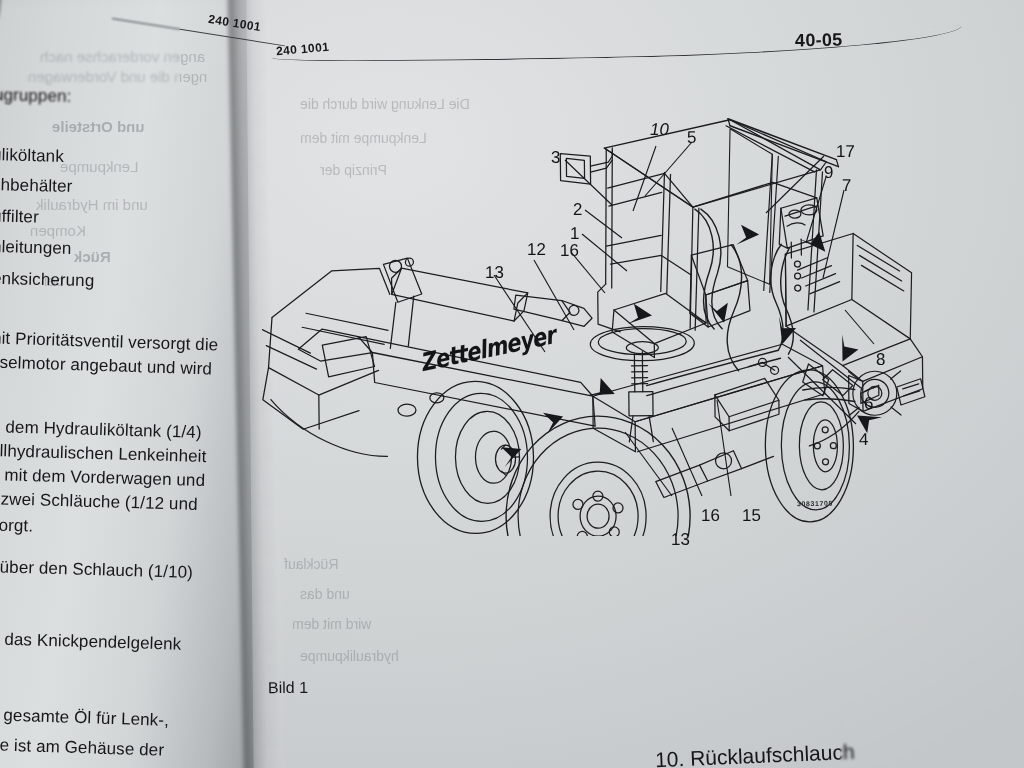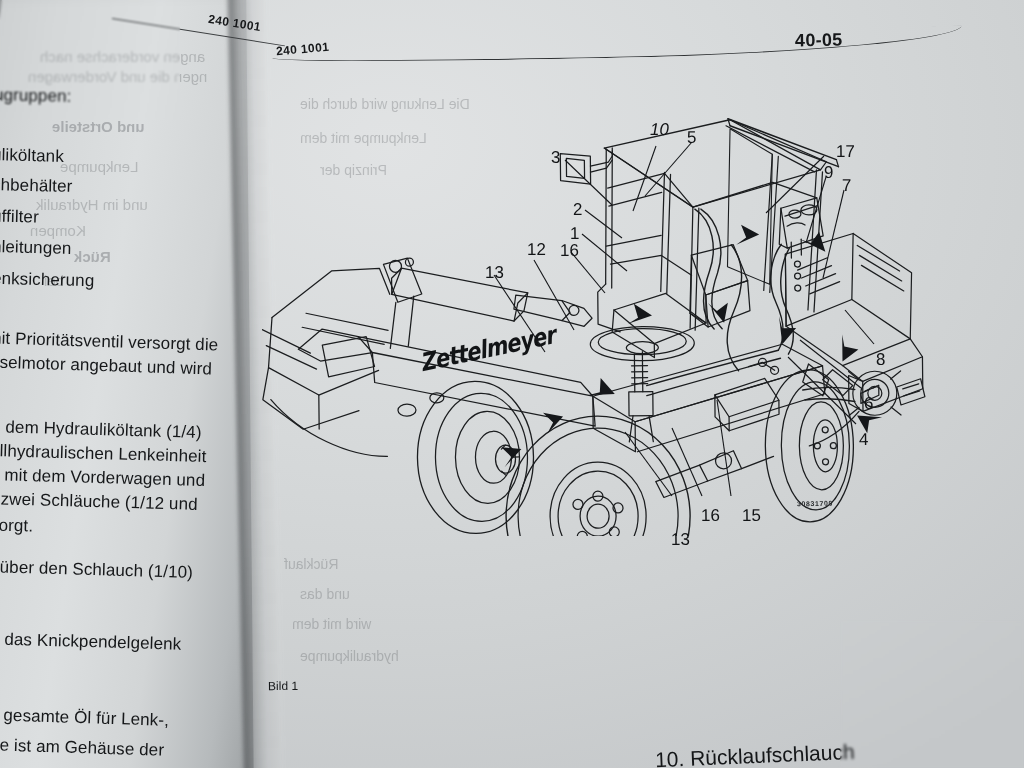--- a/index.html
+++ b/index.html
@@ -72,21 +72,21 @@
     border-bottom:1.4px solid #2f3234;
     border-radius:0 0 50% 50%/0 0 100% 28%;
     transform:rotate(-1.2deg);transform-origin:left center;
   }
   #hdr-left{left:276px;top:42px;transform:rotate(-5deg);}
   #hdr-right{left:795px;top:30px;font-size:18px;font-weight:700;letter-spacing:.3px;transform:rotate(-1deg);}
 
   
   #figure{position:absolute;left:262px;top:96px;width:700px;height:440px;}
   #figure svg{width:100%;height:100%;display:block;}
-  #fig-caption{left:268px;top:679px;font-size:12px;transform:rotate(-0.6deg);}
+  #fig-caption{left:268px;top:679px;font-size:16px;transform:rotate(-0.6deg);}
   #drawing-no{
     left:797px;top:500px;font-size:7px;letter-spacing:.6px;
     color:#2a2d2f;transform:rotate(-1deg);font-weight:700;
   }
 
   
   #bottom-line{
     left:655px;top:744px;font-size:21px;color:#141618;
     transform:rotate(-2.4deg);
   }

